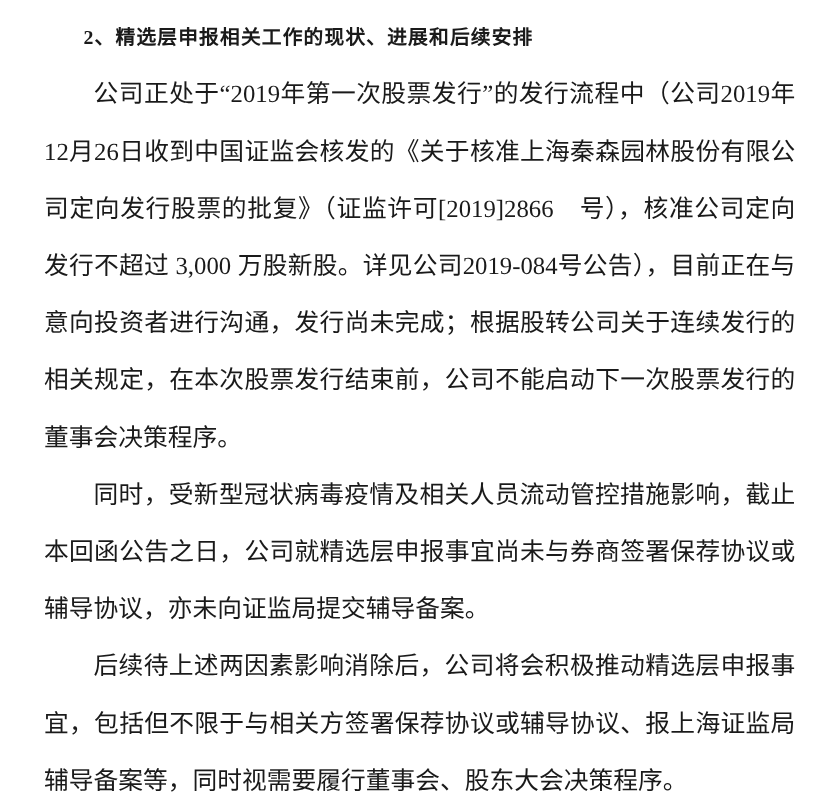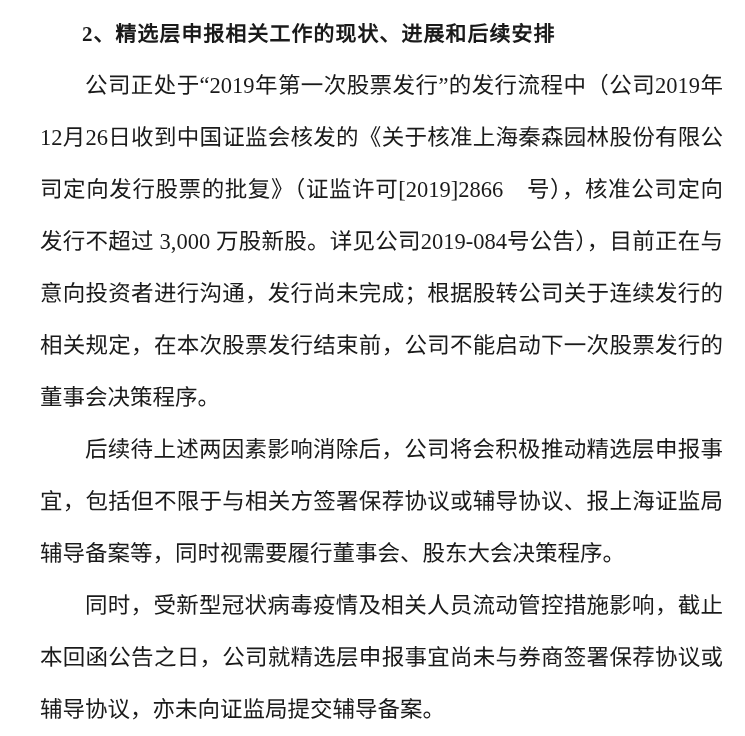--- a/index.html
+++ b/index.html
@@ -18,35 +18,35 @@
     font-family: "Liberation Serif", "DejaVu Serif", serif;
     font-size: 22.5px;
     line-height: 52px;
     color: #1a1a1a;
     text-align: justify;
     text-justify: inter-ideograph;
   }
   .heading {
     margin: 0;
     padding: 0;
-    font-size: 21px;
+    font-size: 18px;
     font-weight: bold;
     text-indent: 2em;
     text-align: left;
     letter-spacing: 1px;
   }
   .para {
     margin: 0;
     padding: 0;
     text-indent: 2em;
     word-break: normal;
     overflow-wrap: break-word;
   }
 </style>
 </head>
 <body>
 
 <div class="page">
   <h2 class="heading">2、精选层申报相关工作的现状、进展和后续安排</h2>
   <p class="para">公司正处于“2019年第一次股票发行”的发行流程中（公司2019年12月26日收到中国证监会核发的《关于核准上海秦森园林股份有限公司定向发行股票的批复》（证监许可[2019]2866　号），核准公司定向发行不超过 3,000 万股新股。详见公司2019-084号公告），目前正在与意向投资者进行沟通，发行尚未完成；根据股转公司关于连续发行的相关规定，在本次股票发行结束前，公司不能启动下一次股票发行的董事会决策程序。</p>
+  <p class="para">同时，受新型冠状病毒疫情及相关人员流动管控措施影响，截止本回函公告之日，公司就精选层申报事宜尚未与券商签署保荐协议或辅导协议，亦未向证监局提交辅导备案。</p>
   <p class="para">后续待上述两因素影响消除后，公司将会积极推动精选层申报事宜，包括但不限于与相关方签署保荐协议或辅导协议、报上海证监局辅导备案等，同时视需要履行董事会、股东大会决策程序。</p>
-  <p class="para">同时，受新型冠状病毒疫情及相关人员流动管控措施影响，截止本回函公告之日，公司就精选层申报事宜尚未与券商签署保荐协议或辅导协议，亦未向证监局提交辅导备案。</p>
 </div>
 
 </body></html>

